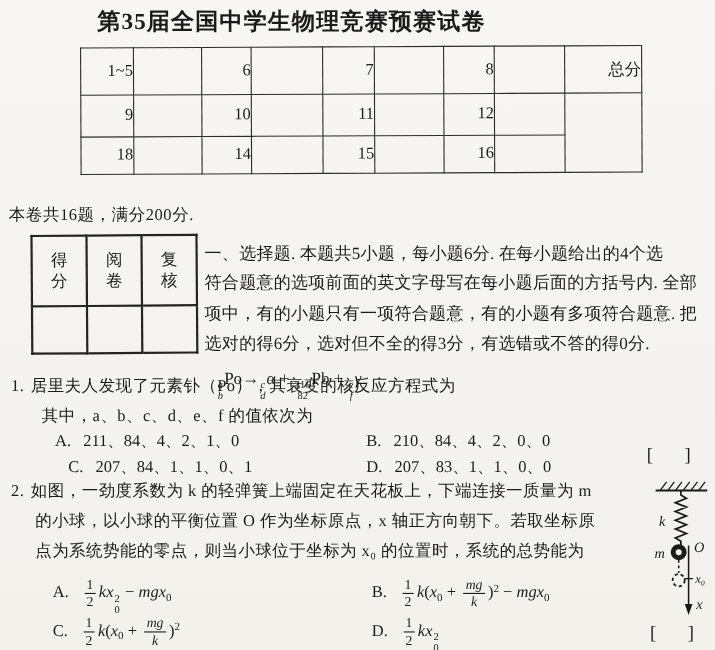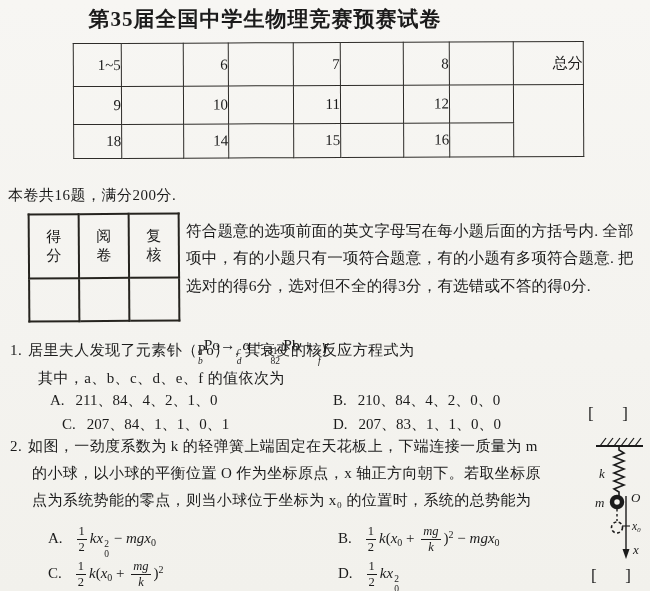--- a/index.html
+++ b/index.html
@@ -136,20 +136,21 @@
   </tr>
   <tr class="gb">
     <td></td>
     <td></td>
     <td></td>
   </tr>
 </tbody>
   </table>
 
 <div class="abs intro">
+  <div class="iline">一、选择题. 本题共5小题，每小题6分. 在每小题给出的4个选</div>
   <div class="iline">符合题意的选项前面的英文字母写在每小题后面的方括号内. 全部</div>
   <div class="iline">项中，有的小题只有一项符合题意，有的小题有多项符合题意. 把</div>
   <div class="iline">选对的得6分，选对但不全的得3分，有选错或不答的得0分.</div>
 </div>
 
 <div class="abs qline" style="top:312px;left:10px;margin-top:29px;">
   <span class="qnum">1.</span><span>居里夫人发现了元素钋（Po），其衰变的核反应方程式为</span>
 </div>
 <div class="abs equation formula"><span class="stack it">
       <span>a</span>

